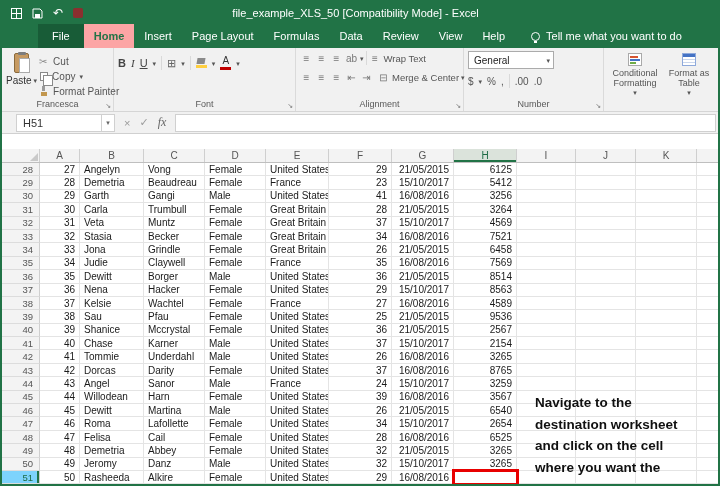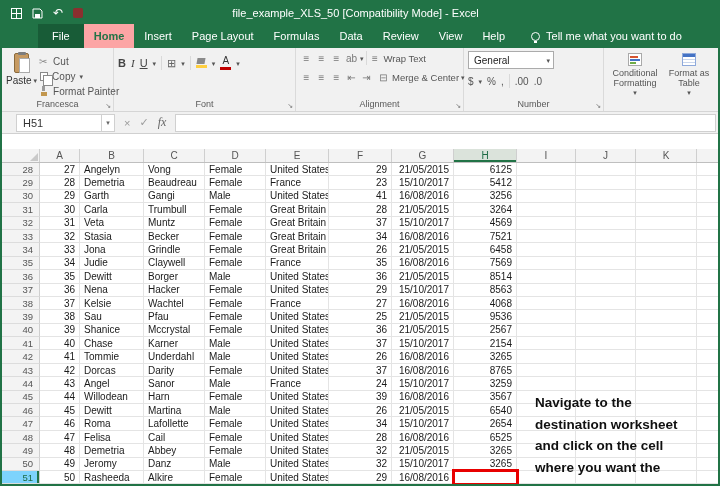--- a/index.html
+++ b/index.html
@@ -484,21 +484,21 @@
         </div>
         <div class="row">
           <div class="rowh">38</div>
           <div class="cell col-A a-right">37</div>
           <div class="cell col-B a-left">Kelsie</div>
           <div class="cell col-C a-left">Wachtel</div>
           <div class="cell col-D a-left">Female</div>
           <div class="cell col-E a-left">France</div>
           <div class="cell col-F a-right">27</div>
           <div class="cell col-G a-right">16/08/2016</div>
-          <div class="cell col-H a-right">4068</div>
+          <div class="cell col-H a-right">4589</div>
           <div class="cell col-I a-left"></div>
           <div class="cell col-J a-left"></div>
           <div class="cell col-K a-left"></div>
           <div class="cell col-fill"></div>
         </div>
         <div class="row">
           <div class="rowh">39</div>
           <div class="cell col-A a-right">38</div>
           <div class="cell col-B a-left">Sau</div>
           <div class="cell col-C a-left">Pfau</div>

